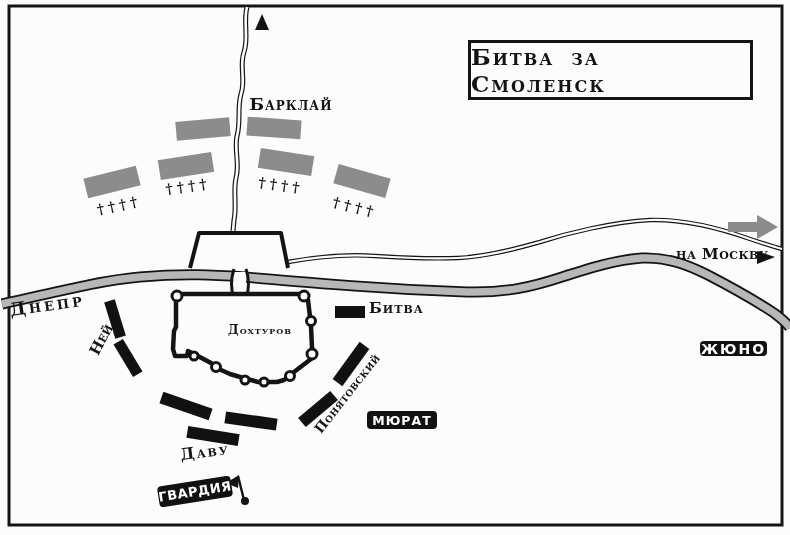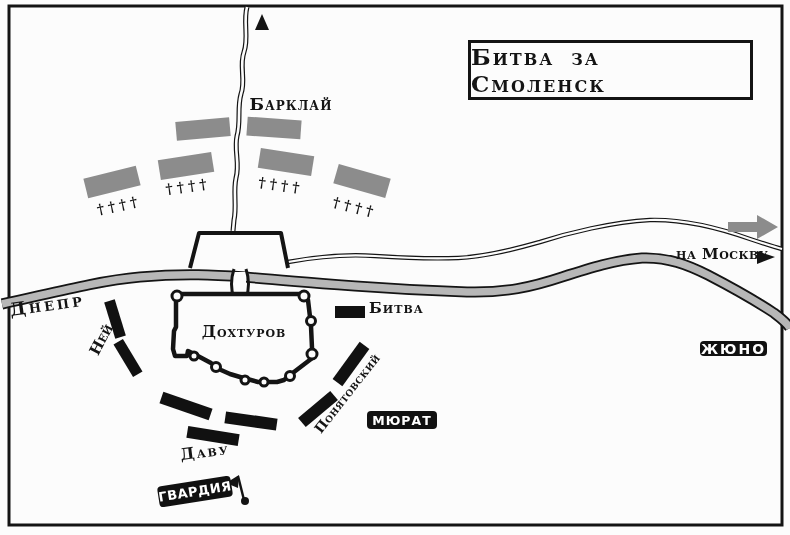--- a/index.html
+++ b/index.html
@@ -147,21 +147,21 @@
   <div class="title-box">Битва за Смоленск</div>
 
 
   <div class="lbl c" style="left:246px;top:96px;width:90px;font-size:17px;font-weight:700;letter-spacing:1px;">Барклай</div>
 
 
   <div class="lbl" style="left:676px;top:247px;font-size:15px;font-weight:700;letter-spacing:0.5px;">на Москву</div>
 
   <div class="lbl" style="left:10px;top:301px;font-size:18px;font-weight:600;letter-spacing:3px;transform:rotate(-8deg);transform-origin:left center;">Днепр</div>
 
-  <div class="lbl c" style="left:195px;top:324px;width:98px;font-size:16px;font-weight:700;letter-spacing:1px;">Дохтуров</div>
+  <div class="lbl c" style="left:211px;top:324px;width:98px;font-size:12px;font-weight:700;letter-spacing:1px;">Дохтуров</div>
 
   <div class="lbl" style="left:369px;top:301px;font-size:15px;font-weight:600;letter-spacing:1px;">Битва</div>
 
   <div class="lbl c" style="left:78px;top:332px;width:48px;font-size:15px;font-weight:700;transform:rotate(-62deg);">Ней</div>
 
   <div class="lbl c" style="left:277px;top:386px;width:140px;font-size:13.5px;font-weight:700;letter-spacing:0.5px;transform:rotate(-52deg);">Понятовский</div>
 
   <div class="lbl c" style="left:175px;top:444px;width:60px;font-size:16px;font-weight:700;letter-spacing:2px;transform:rotate(-7deg);">Даву</div>
 
 

